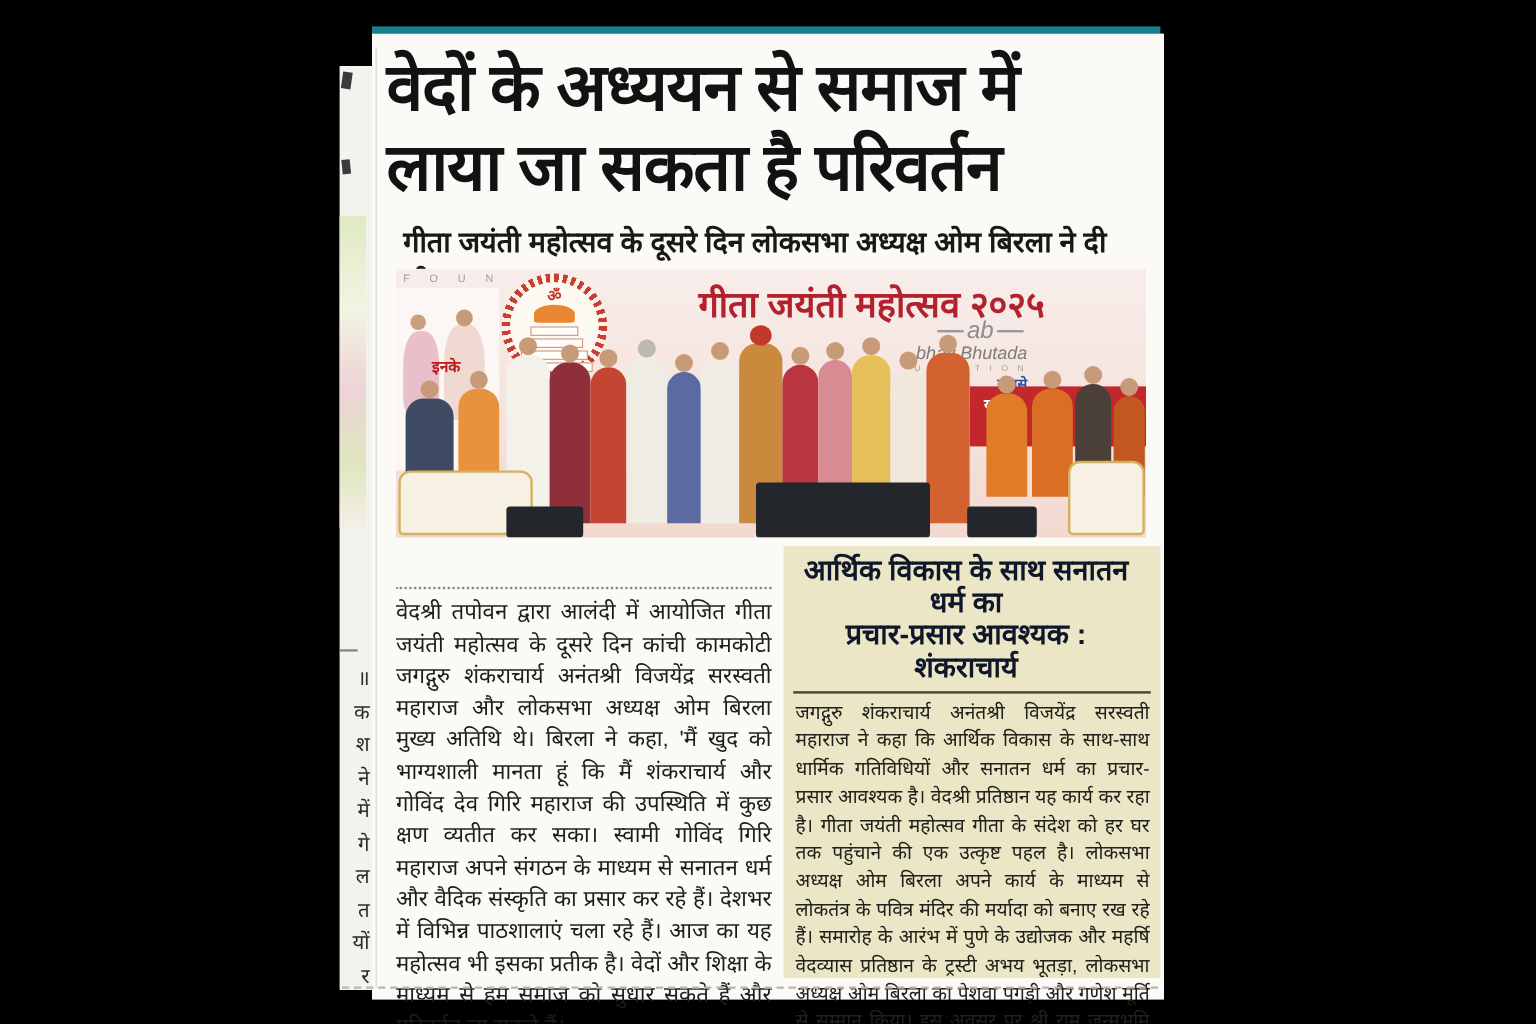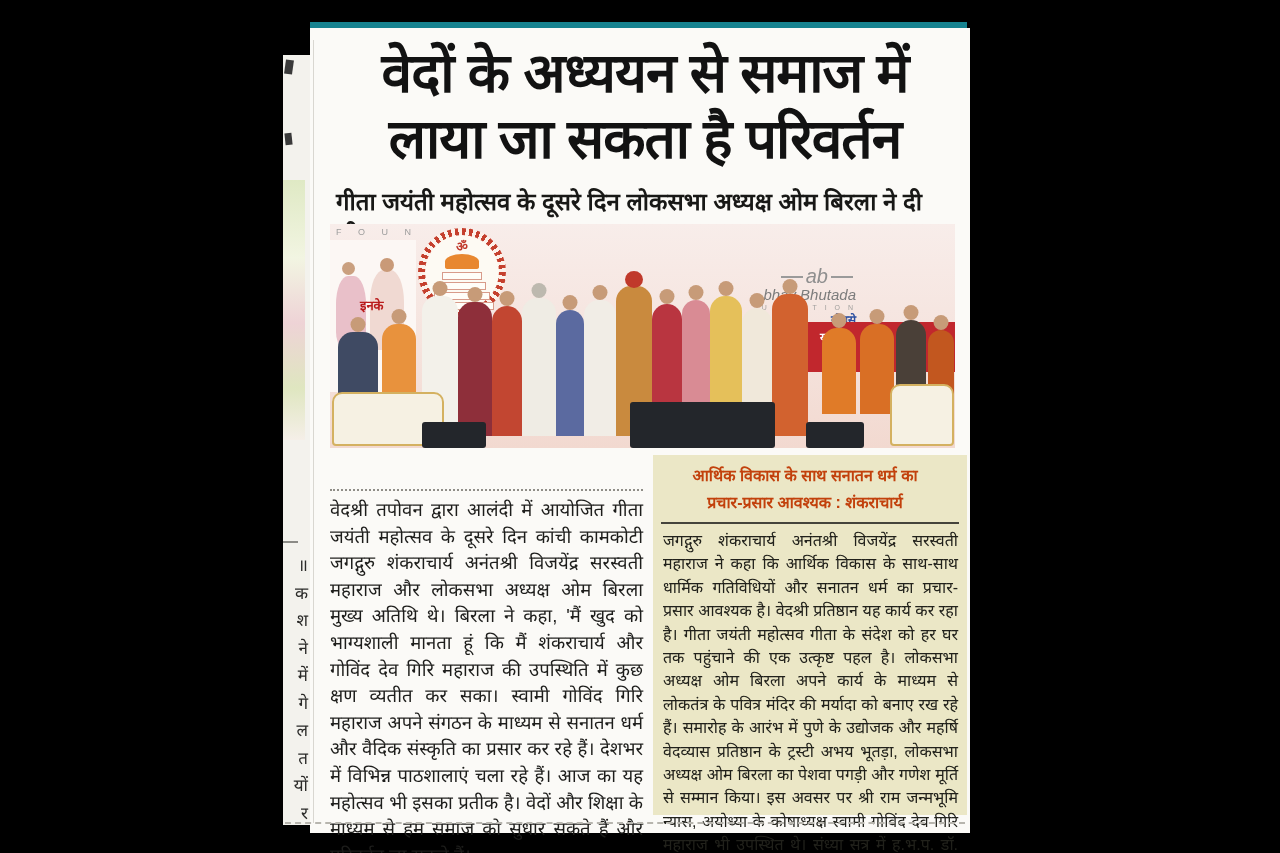--- a/index.html
+++ b/index.html
@@ -16,21 +16,21 @@
   
   .sliver { left:283px; top:55px; width:27px; height:770px; background:#f3f2ed; }
   .sliver-photo { left:283px; top:180px; width:22px; height:260px;
     background:linear-gradient(180deg,#dfe9c4 0%,#f2f5e2 30%,#eed3d6 55%,#dfe6c0 80%,#f5efe8 100%); }
   .frag-mark { background:#3a3a3a; }
   .frag-col { left:286px; top:552px; width:22px; text-align:right; font-size:17px;
     line-height:27.5px; color:#2a2a28; }
   .frag-dash { left:283px; top:541px; width:15px; height:2px; background:#8b8b86; }
 
   
-  .headline { left:322px; top:40px; width:646px; text-align:center; font-weight:700;
+  .headline { left:322px; top:40px; width:646px; text-align:left; font-weight:700;
     color:#121212; font-size:55px; line-height:66px; letter-spacing:-1px; }
   .subhead { left:336px; top:184px; width:630px; font-weight:700; color:#181816;
     font-size:24px; }
 
   
   .photo { left:330px; top:224px; width:625px; height:224px; overflow:hidden;
     background:linear-gradient(180deg,#f8edea 0%,#f5e3dd 55%,#f2d9d0 100%); }
   .photo .corner-letters { left:6px; top:3px; font-size:9px; letter-spacing:7px; color:#9d9d9d; }
   .left-banner { left:0; top:16px; width:86px; height:152px; background:#fcf7f4; }
   .lb-blob { border-radius:40% 40% 20% 20%; }
@@ -70,21 +70,21 @@
   
   .byline { left:330px; top:458px; width:313px; text-align:center; font-size:17px; color:#30302e; }
   .byline b { color:#151513; }
   .dotted-rule { left:330px; top:489px; width:313px; border-top:2px dotted #8f8d87; }
   .body-left { left:330px; top:497px; width:313px; font-size:18.5px; line-height:26.6px;
     text-align:justify; color:#1d1d1b; }
 
   
   .sidebox { left:653px; top:455px; width:314px; height:360px; background:#ebe7c6; }
   .sidebox-head { padding:7px 20px 2px 10px; text-align:center; font-weight:700;
-    font-size:16px; line-height:27px; color:#c2410c; }
+    font-size:24px; line-height:27px; color:#0f172a; }
   .sidebox-rule { margin:4px 8px 0 8px; border-top:2px solid #45443b; }
   .sidebox-body { padding:5px 9px 0 10px; font-size:16px; line-height:23.4px;
     text-align:justify; color:#21211b; }
 
   .bottom-dash { left:285px; top:822px; width:680px; border-top:2px dashed #b7b5ae; }
 </style>
 </head>
 <body>
 
 <div id="stage">
@@ -132,20 +132,21 @@
       <div class="ring"></div>
       <div class="inner"></div>
       <div class="om">ॐ</div>
       <div class="lotus"></div>
       <div class="tier" style="left:24px;top:44px;width:40px;"></div>
       <div class="tier" style="left:20px;top:54px;width:48px;"></div>
       <div class="tier" style="left:16px;top:64px;width:56px;"></div>
       <div class="tier" style="left:12px;top:74px;width:64px;"></div>
     </div>
 
+    <div class="abs banner-title">गीता जयंती महोत्सव २०२५</div>
 
     <div class="abs ab-logo">
       <div class="ab-mono"><span class="ab-wing"></span><span>ab</span><span class="ab-wing"></span></div>
       <div class="ab-script">bhay Bhutada</div>
       <div class="ab-word">U N D A T I O N</div>
       <div class="ab-blue">योगसे</div>
     </div>
 
     <div class="abs red-strip">
       <div class="l1">यजम</div>

